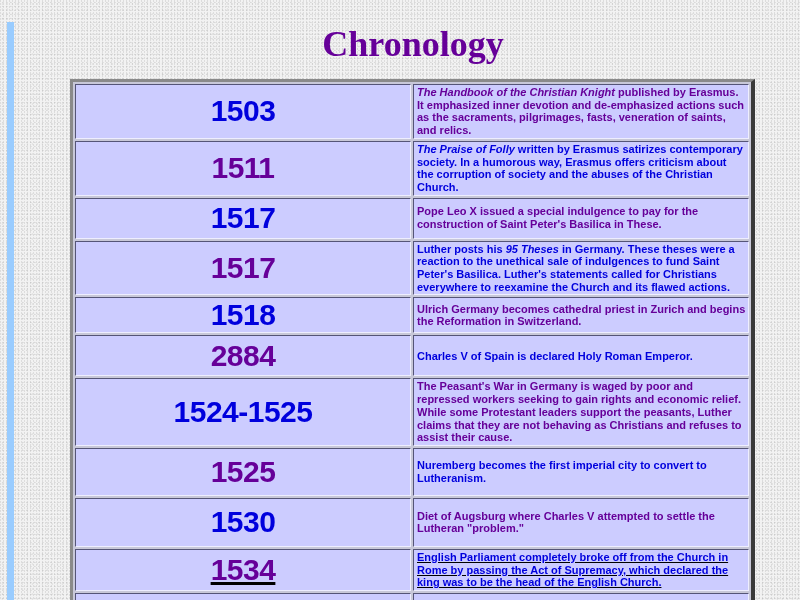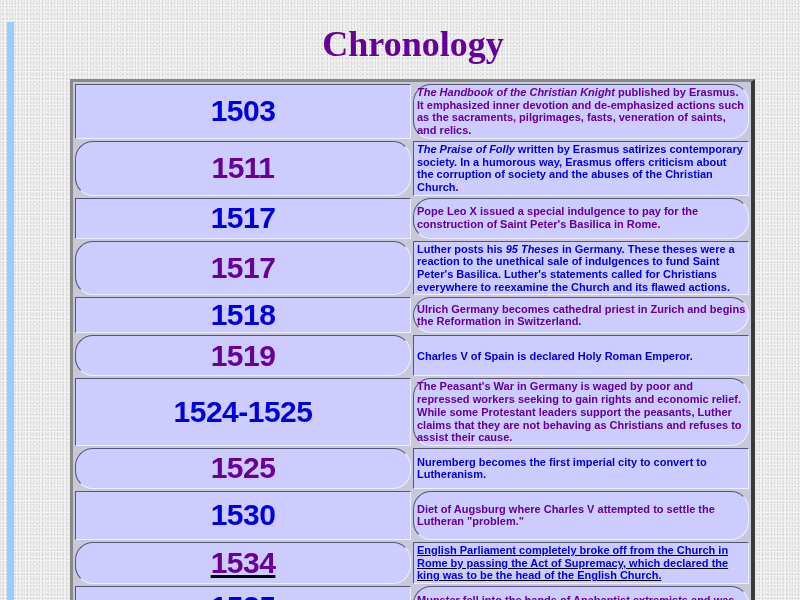--- a/index.html
+++ b/index.html
@@ -74,21 +74,21 @@
     letter-spacing: -0.5px;
   }
   td.desc {
     font-weight: bold;
     font-size: 11px;
     line-height: 12.7px;
     padding: 1px 2px 1px 3px !important;
     vertical-align: middle;
   }
   .c-blue { color: #0000dd; }
-  .c-purple { color: #660099; border-radius: 18px; }
+  .c-purple { color: #660099; }
   .desc em { font-style: italic; }
 </style>
 </head>
 <body>
 
 <div class="left-stripe"></div>
 
 <h1 class="page-title">Chronology</h1>
 
 <div class="table-frame">
@@ -98,39 +98,39 @@
     <tr style="height: 43px;">
           <td class="year c-blue">1503</td>
           <td class="desc c-purple"><em>The Handbook of the Christian Knight</em><span> published by Erasmus. It emphasized inner devotion and de-emphasized actions such as the sacraments, pilgrimages, fasts, veneration of saints, and relics.</span></td>
         </tr>
         <tr style="height: 42px;">
           <td class="year c-purple">1511</td>
           <td class="desc c-blue"><em>The Praise of Folly</em><span> written by Erasmus satirizes contemporary society. In a humorous way, Erasmus offers criticism about the corruption of society and the abuses of the Christian Church.</span></td>
         </tr>
         <tr style="height: 41px;">
           <td class="year c-blue">1517</td>
-          <td class="desc c-purple"><span>Pope Leo X issued a special indulgence to pay for the construction of Saint Peter's Basilica in Rome.</span></td>
+          <td class="desc c-purple"><span>Pope Leo X issued a special indulgence to pay for the construction of Saint Peter's Basilica in These.</span></td>
         </tr>
         <tr style="height: 54px;">
           <td class="year c-purple">1517</td>
           <td class="desc c-blue"><span>Luther posts his </span><em>95 Theses</em><span> in Germany. These theses were a reaction to the unethical sale of indulgences to fund Saint Peter's Basilica. Luther's statements called for Christians everywhere to reexamine the Church and its flawed actions.</span></td>
         </tr>
         <tr style="height: 24px;">
           <td class="year c-blue">1518</td>
           <td class="desc c-purple"><span>Ulrich Germany becomes cathedral priest in Zurich and begins the Reformation in Switzerland.</span></td>
         </tr>
         <tr style="height: 41px;">
-          <td class="year c-purple">1519</td>
+          <td class="year c-purple">2884</td>
           <td class="desc c-blue"><span>Charles V of Spain is declared Holy Roman Emperor.</span></td>
         </tr>
         <tr style="height: 54px;">
           <td class="year c-blue">1524-1525</td>
           <td class="desc c-purple"><span>The Peasant's War in Germany is waged by poor and repressed workers seeking to gain rights and economic relief. While some Protestant leaders support the peasants, Luther claims that they are not behaving as Christians and refuses to assist their cause.</span></td>
         </tr>
-        <tr style="height: 41px;">
+        <tr style="height: 48px;">
           <td class="year c-purple">1525</td>
           <td class="desc c-blue"><span>Nuremberg becomes the first imperial city to convert to Lutheranism.</span></td>
         </tr>
         <tr style="height: 49px;">
           <td class="year c-blue">1530</td>
           <td class="desc c-purple"><span>Diet of Augsburg where Charles V attempted to settle the Lutheran "problem."</span></td>
         </tr>
         <tr style="height: 41px; text-decoration: underline;">
           <td class="year c-purple">1534</td>
           <td class="desc c-blue"><span>English Parliament completely broke off from the Church in Rome by passing the Act of Supremacy, which declared the king was to be the head of the English Church.</span></td>

